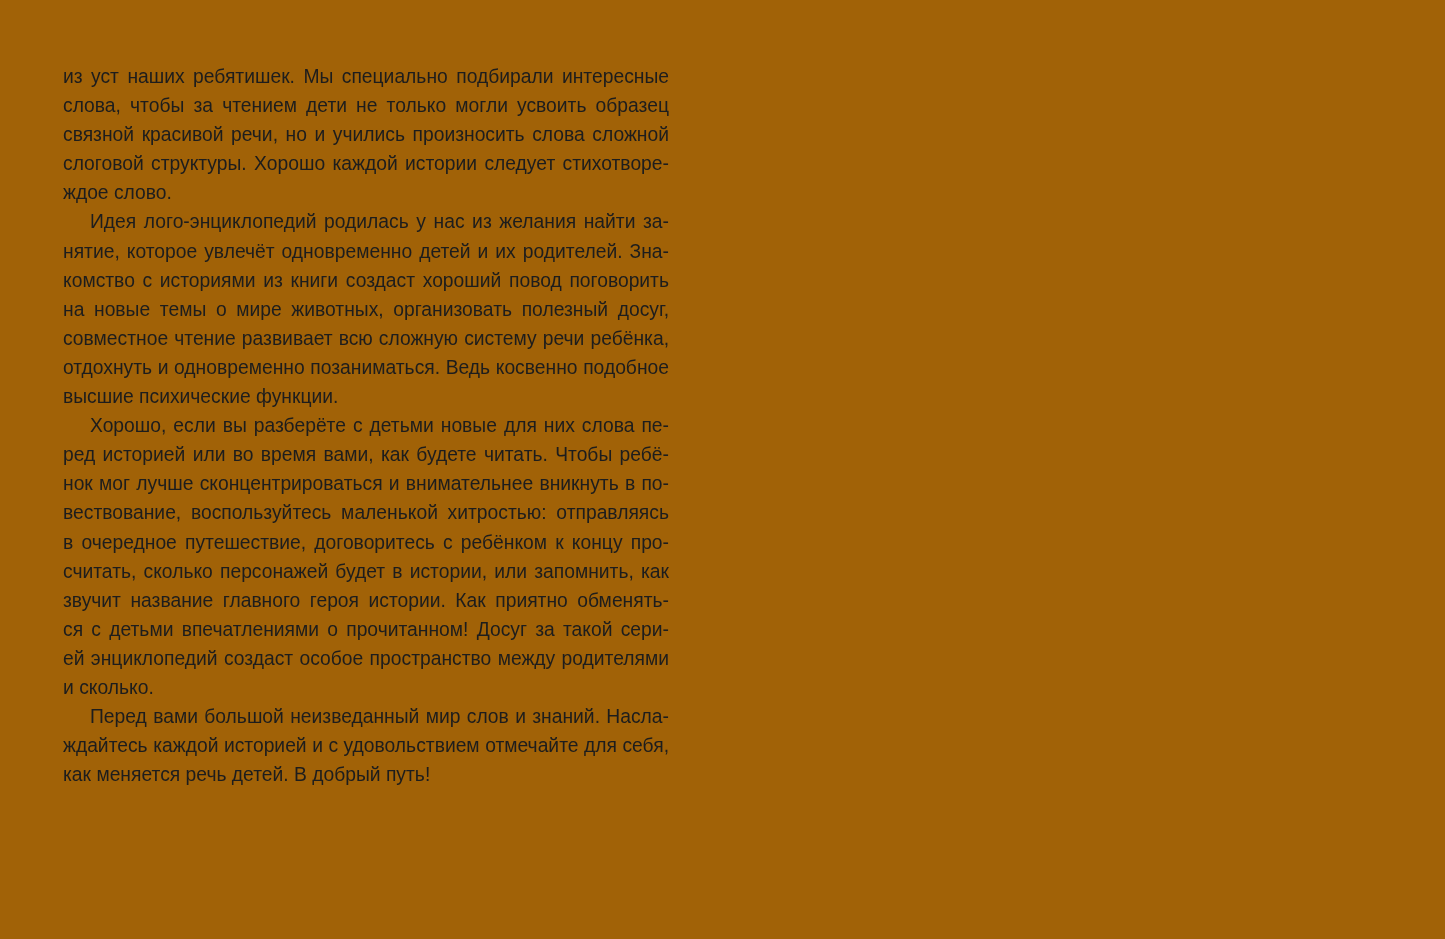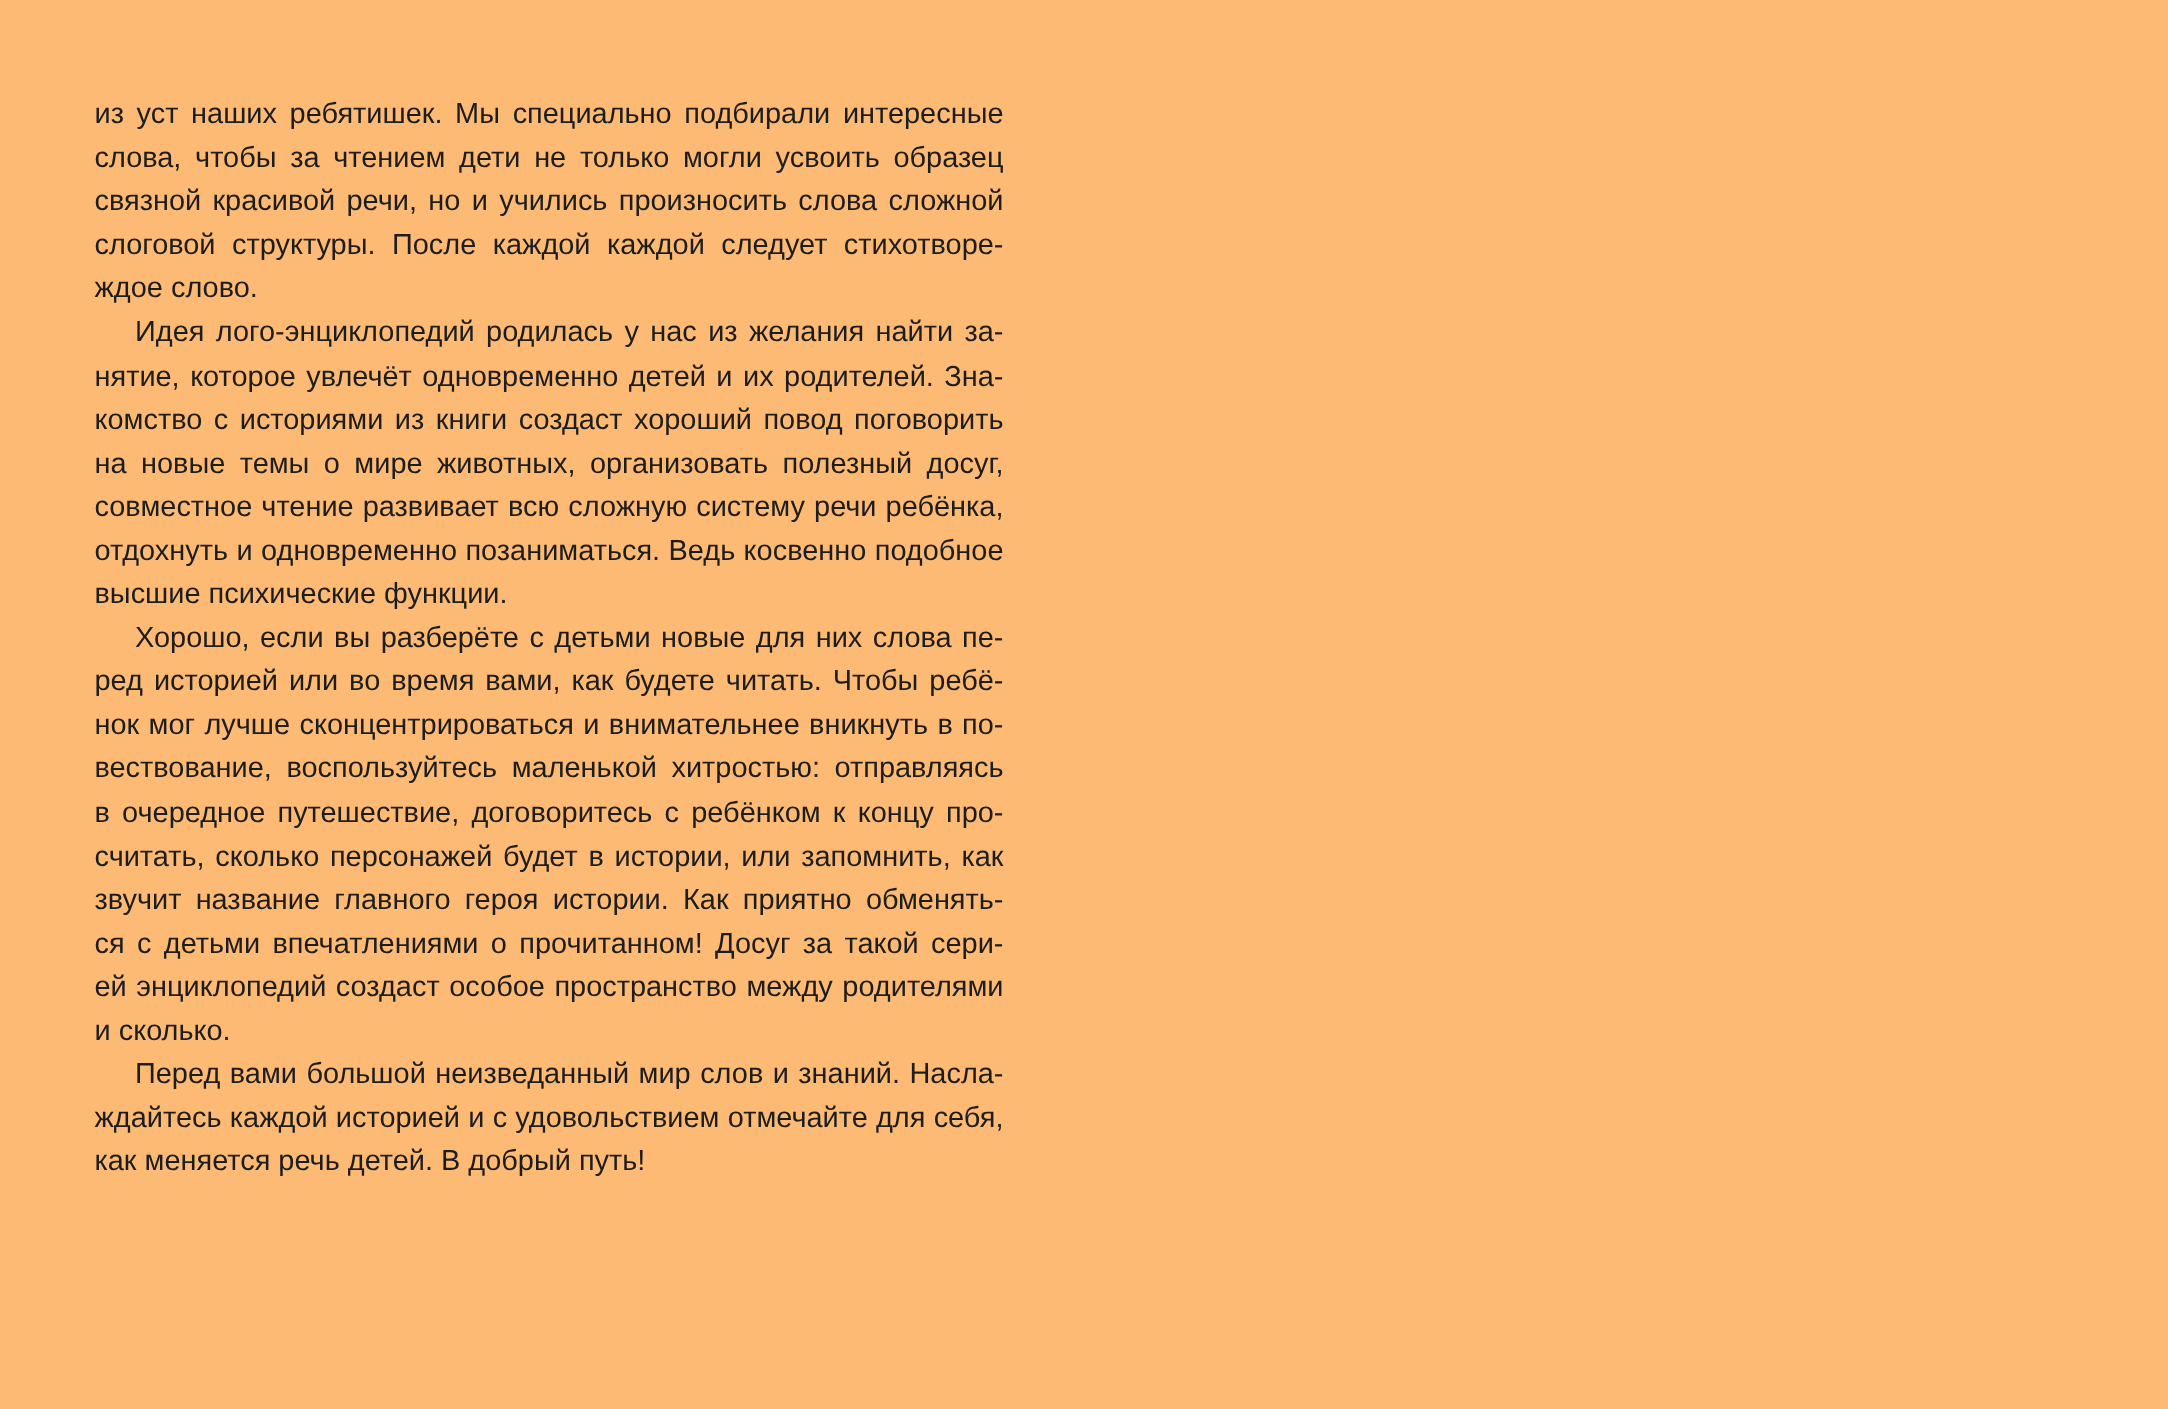--- a/index.html
+++ b/index.html
@@ -9,21 +9,21 @@
     background: #ffffff;
   }
   body {
     font-family: "Liberation Sans", "DejaVu Sans", sans-serif;
     color: #1b1b1b;
   }
   #spread {
     position: relative;
     width: 1445px;
     height: 939px;
-    background: #fdba74;
+    background: #a16207;
     overflow: hidden;
   }
 
   
   .page {
     position: absolute;
     top: 0;
     height: 939px;
   }
   #page-left  { left: 0px;   width: 722px; }
@@ -66,21 +66,21 @@
 <body>
 
 <div id="spread">
 
   <div class="page" id="page-left">
     <div class="text-column" id="left-column">
         <p class="para">
           <span class="ln">из уст наших ребятишек. Мы специально подбирали интересные</span>
           <span class="ln">слова, чтобы за чтением дети не только могли усвоить образец</span>
           <span class="ln">связной красивой речи, но и учились произносить слова сложной</span>
-          <span class="ln">слоговой структуры. После каждой каждой следует стихотворе-</span>
+          <span class="ln">слоговой структуры. Хорошо каждой истории следует стихотворе-</span>
           <span class="ln last">ждое слово.</span>
         </p>
         <p class="para">
           <span class="ln indent">Идея лого-энциклопедий родилась у нас из желания найти за-</span>
           <span class="ln">нятие, которое увлечёт одновременно детей и их родителей. Зна-</span>
           <span class="ln">комство с историями из книги создаст хороший повод поговорить</span>
           <span class="ln">на новые темы о мире животных, организовать полезный досуг,</span>
           <span class="ln">совместное чтение развивает всю сложную систему речи ребёнка,</span>
           <span class="ln">отдохнуть и одновременно позаниматься. Ведь косвенно подобное</span>
           <span class="ln last">высшие психические функции.</span>

